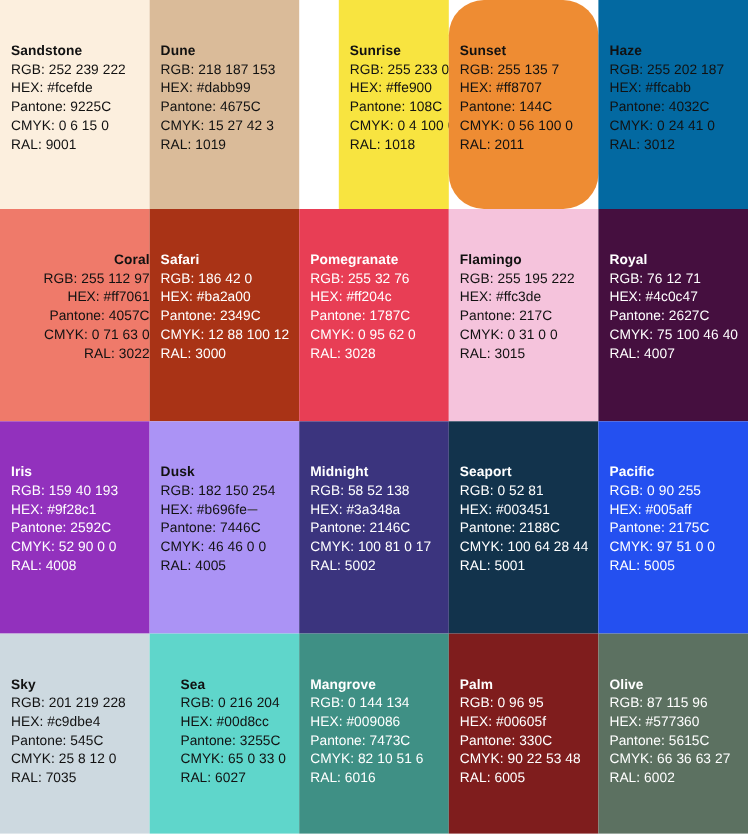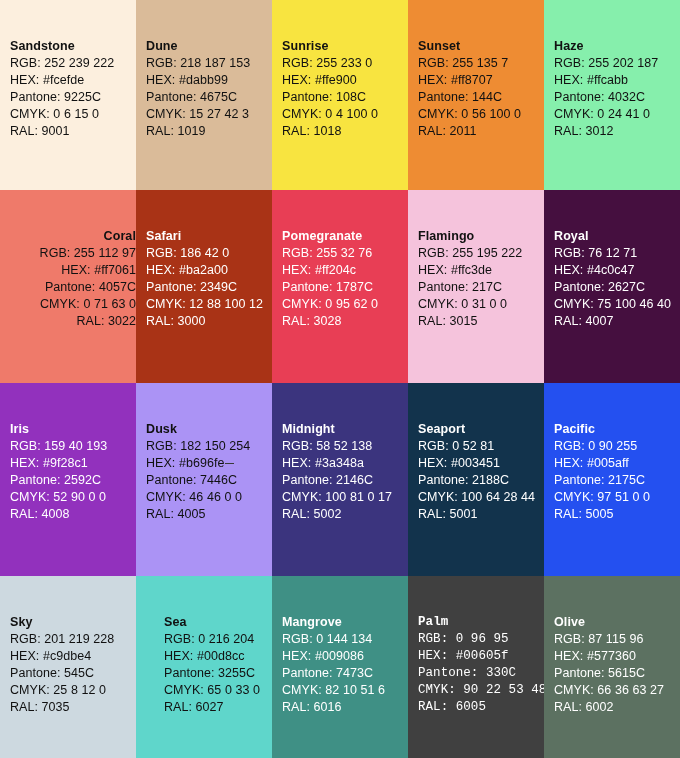--- a/index.html
+++ b/index.html
@@ -80,37 +80,37 @@
       <div class="swatch-line">RAL: 9001</div>
     </div>
     <div class="swatch text-dark" style="background-color: rgb(218, 187, 153);">
       <div class="swatch-name">Dune</div>
       <div class="swatch-line">RGB: 218 187 153</div>
       <div class="swatch-line">HEX: #dabb99</div>
       <div class="swatch-line">Pantone: 4675C</div>
       <div class="swatch-line">CMYK: 15 27 42 3</div>
       <div class="swatch-line">RAL: 1019</div>
     </div>
-    <div class="swatch text-dark" style="background-color: rgb(248, 228, 64);">
+    <div class="swatch text-dark" style="background-color: rgb(248, 228, 64); margin-left: 36px;">
       <div class="swatch-name">Sunrise</div>
       <div class="swatch-line">RGB: 255 233 0</div>
       <div class="swatch-line">HEX: #ffe900</div>
       <div class="swatch-line">Pantone: 108C</div>
       <div class="swatch-line">CMYK: 0 4 100 0</div>
       <div class="swatch-line">RAL: 1018</div>
     </div>
-    <div class="swatch text-dark" style="background-color: rgb(238, 140, 51);">
+    <div class="swatch text-dark" style="background-color: rgb(238, 140, 51); border-radius: 32px;">
       <div class="swatch-name">Sunset</div>
       <div class="swatch-line">RGB: 255 135 7</div>
       <div class="swatch-line">HEX: #ff8707</div>
       <div class="swatch-line">Pantone: 144C</div>
       <div class="swatch-line">CMYK: 0 56 100 0</div>
       <div class="swatch-line">RAL: 2011</div>
     </div>
-    <div class="swatch text-dark" style="background-color: #86efac;">
+    <div class="swatch text-dark" style="background-color: #0369a1;">
       <div class="swatch-name">Haze</div>
       <div class="swatch-line">RGB: 255 202 187</div>
       <div class="swatch-line">HEX: #ffcabb</div>
       <div class="swatch-line">Pantone: 4032C</div>
       <div class="swatch-line">CMYK: 0 24 41 0</div>
       <div class="swatch-line">RAL: 3012</div>
     </div>
     <div class="swatch text-dark" style="background-color: rgb(239, 122, 106); text-align: right;">
       <div class="swatch-name">Coral</div>
       <div class="swatch-line">RGB: 255 112 97</div>
@@ -208,21 +208,21 @@
       <div class="swatch-line">RAL: 6027</div>
     </div>
     <div class="swatch text-light" style="background-color: rgb(63, 144, 133);">
       <div class="swatch-name">Mangrove</div>
       <div class="swatch-line">RGB: 0 144 134</div>
       <div class="swatch-line">HEX: #009086</div>
       <div class="swatch-line">Pantone: 7473C</div>
       <div class="swatch-line">CMYK: 82 10 51 6</div>
       <div class="swatch-line">RAL: 6016</div>
     </div>
-    <div class="swatch text-light" style="background-color: #404040; font-family: Liberation Mono, monospace;">
+    <div class="swatch text-light" style="background-color: #7f1d1d;">
       <div class="swatch-name">Palm</div>
       <div class="swatch-line">RGB: 0 96 95</div>
       <div class="swatch-line">HEX: #00605f</div>
       <div class="swatch-line">Pantone: 330C</div>
       <div class="swatch-line">CMYK: 90 22 53 48</div>
       <div class="swatch-line">RAL: 6005</div>
     </div>
     <div class="swatch text-light" style="background-color: rgb(92, 113, 97);">
       <div class="swatch-name">Olive</div>
       <div class="swatch-line">RGB: 87 115 96</div>

